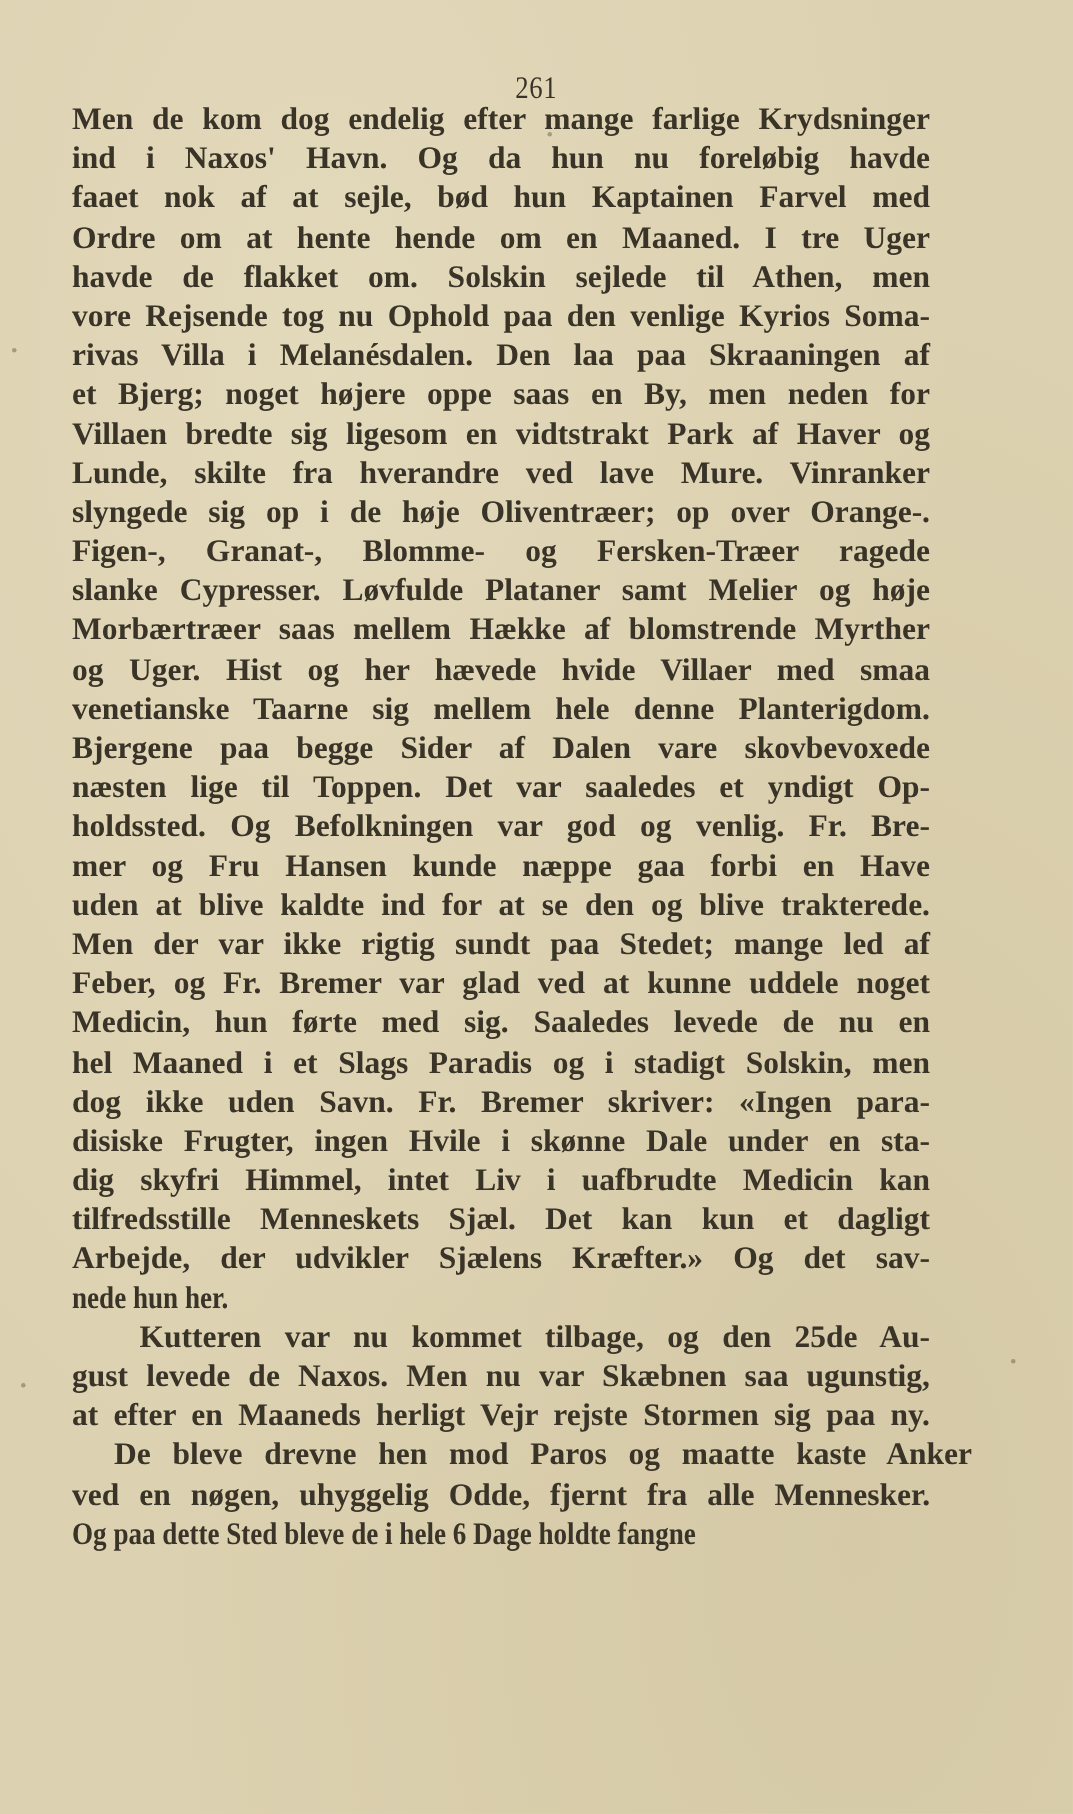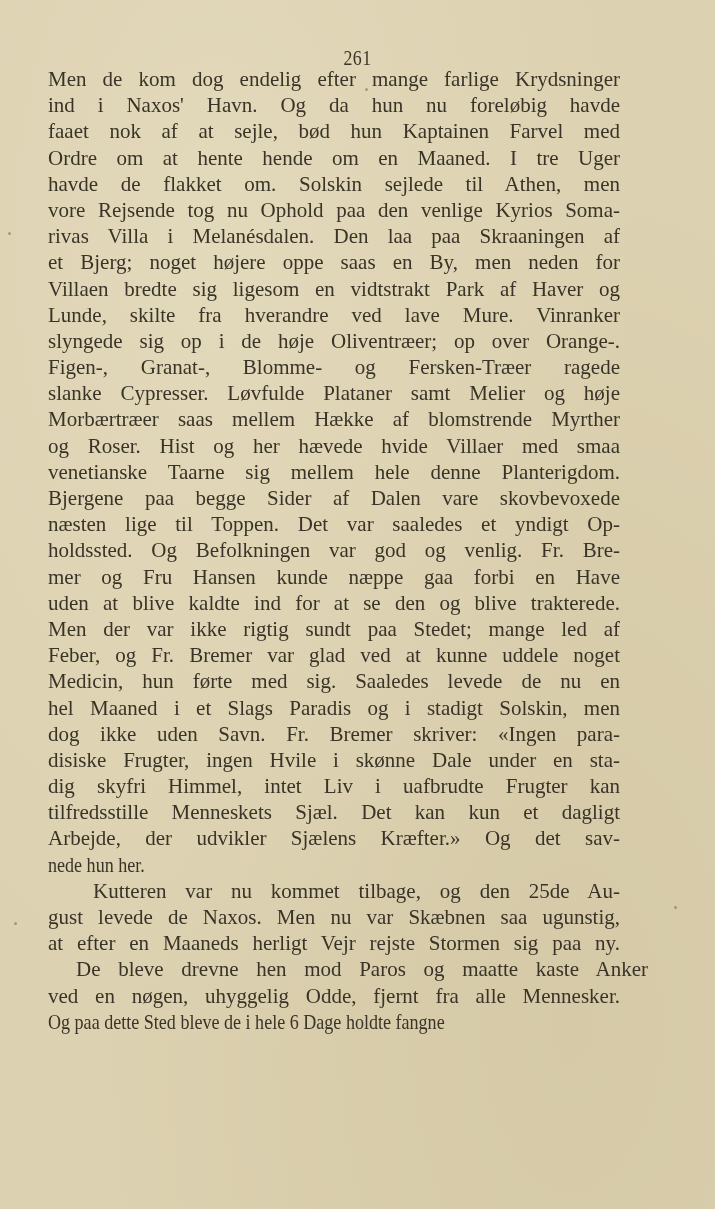--- a/index.html
+++ b/index.html
@@ -13,21 +13,21 @@
     font-family: "Liberation Serif", "DejaVu Serif", serif;
     color: #3a3428;
   }
   .page { position: absolute; left: 0; top: 0; width: 715px; height: 1209px; padding-left: 36px; }
   .page-number {
     position: absolute; top: 46px; left: 0; width: 715px;
     text-align: center; font-size: 21px; letter-spacing: 0.5px;
     transform: scaleX(0.85);
   }
   .body-text {
-    position: absolute; left: 48px; top: 66px; width: 572px;
+    position: absolute; left: 48px; top: 66px; width: 572px; font-weight: bold;
   }
   .line {
     display: block; height: 26.2px; line-height: 26.2px;
     font-size: 21px; white-space: nowrap;
     text-align: justify; text-align-last: justify;
     transform-origin: left center;
   }
   .line.last { text-align-last: left; }
   .line.indent { padding-left: 45px; box-sizing: border-box; }
   .speck { position: absolute; width: 3px; height: 3px; border-radius: 50%; background: #7d735c; opacity: 0.6; }
@@ -46,34 +46,34 @@
         <span class="line" style="display: block; width: 572px;">havde de flakket om.  Solskin sejlede til Athen, men</span>
         <span class="line" style="display: block; width: 572px;">vore Rejsende tog nu Ophold paa den venlige Kyrios Soma-</span>
         <span class="line" style="display: block; width: 572px;">rivas Villa i Melanésdalen.  Den laa paa Skraaningen af</span>
         <span class="line" style="display: block; width: 572px;">et Bjerg; noget højere oppe saas en By, men neden for</span>
         <span class="line" style="display: block; width: 572px;">Villaen bredte sig ligesom en vidtstrakt Park af Haver og</span>
         <span class="line" style="display: block; width: 572px;">Lunde, skilte fra hverandre ved lave Mure.  Vinranker</span>
         <span class="line" style="display: block; width: 572px;">slyngede sig op i de høje Oliventræer; op over Orange-.</span>
         <span class="line" style="display: block; width: 572px;">Figen-, Granat-, Blomme- og Fersken-Træer ragede</span>
         <span class="line" style="display: block; width: 572px;">slanke Cypresser.  Løvfulde Plataner samt Melier og høje</span>
         <span class="line" style="display: block; width: 572px;">Morbærtræer saas mellem Hække af blomstrende Myrther</span>
-        <span class="line" style="display: block; width: 572px;">og Roser.  Hist og her hævede hvide Villaer med smaa</span>
+        <span class="line" style="display: block; width: 572px;">og Uger.  Hist og her hævede hvide Villaer med smaa</span>
         <span class="line" style="display: block; width: 572px;">venetianske Taarne sig mellem hele denne Planterigdom.</span>
         <span class="line" style="display: block; width: 572px;">Bjergene paa begge Sider af Dalen vare skovbevoxede</span>
         <span class="line" style="display: block; width: 572px;">næsten lige til Toppen.  Det var saaledes et yndigt Op-</span>
         <span class="line" style="display: block; width: 572px;">holdssted.  Og Befolkningen var god og venlig.  Fr. Bre-</span>
         <span class="line" style="display: block; width: 572px;">mer og Fru Hansen kunde næppe gaa forbi en Have</span>
         <span class="line" style="display: block; width: 572px;">uden at blive kaldte ind for at se den og blive trakterede.</span>
         <span class="line" style="display: block; width: 572px;">Men der var ikke rigtig sundt paa Stedet; mange led af</span>
         <span class="line" style="display: block; width: 572px;">Feber, og Fr. Bremer var glad ved at kunne uddele noget</span>
         <span class="line" style="display: block; width: 572px;">Medicin, hun førte med sig.  Saaledes levede de nu en</span>
         <span class="line" style="display: block; width: 572px;">hel Maaned i et Slags Paradis og i stadigt Solskin, men</span>
         <span class="line" style="display: block; width: 572px;">dog ikke uden Savn.  Fr. Bremer skriver:  «Ingen para-</span>
         <span class="line" style="display: block; width: 572px;">disiske Frugter, ingen Hvile i skønne Dale under en sta-</span>
-        <span class="line" style="display: block; width: 572px;">dig skyfri Himmel, intet Liv i uafbrudte Frugter kan</span>
+        <span class="line" style="display: block; width: 572px;">dig skyfri Himmel, intet Liv i uafbrudte Medicin kan</span>
         <span class="line" style="display: block; width: 572px;">tilfredsstille Menneskets Sjæl.  Det kan kun et dagligt</span>
         <span class="line" style="display: block; width: 572px;">Arbejde, der udvikler Sjælens Kræfter.»  Og det sav-</span>
         <span class="line last" style="display: block; width: auto; transform: scaleX(0.86);">nede hun her.</span>
       </div>
       <div>
         <span class="line indent" style="display: block; width: 572px;">Kutteren var nu kommet tilbage, og den 25de Au-</span>
         <span class="line" style="display: block; width: 572px;">gust levede de Naxos.  Men nu var Skæbnen saa ugunstig,</span>
         <span class="line" style="display: block; width: 572px;">at efter en Maaneds herligt Vejr rejste Stormen sig paa ny.</span>
         <span class="line" style="display: block; width: 572px; margin-left: 28px;">De bleve drevne hen mod Paros og maatte kaste Anker</span>
         <span class="line" style="display: block; width: 572px;">ved en nøgen, uhyggelig Odde, fjernt fra alle Mennesker.</span>

